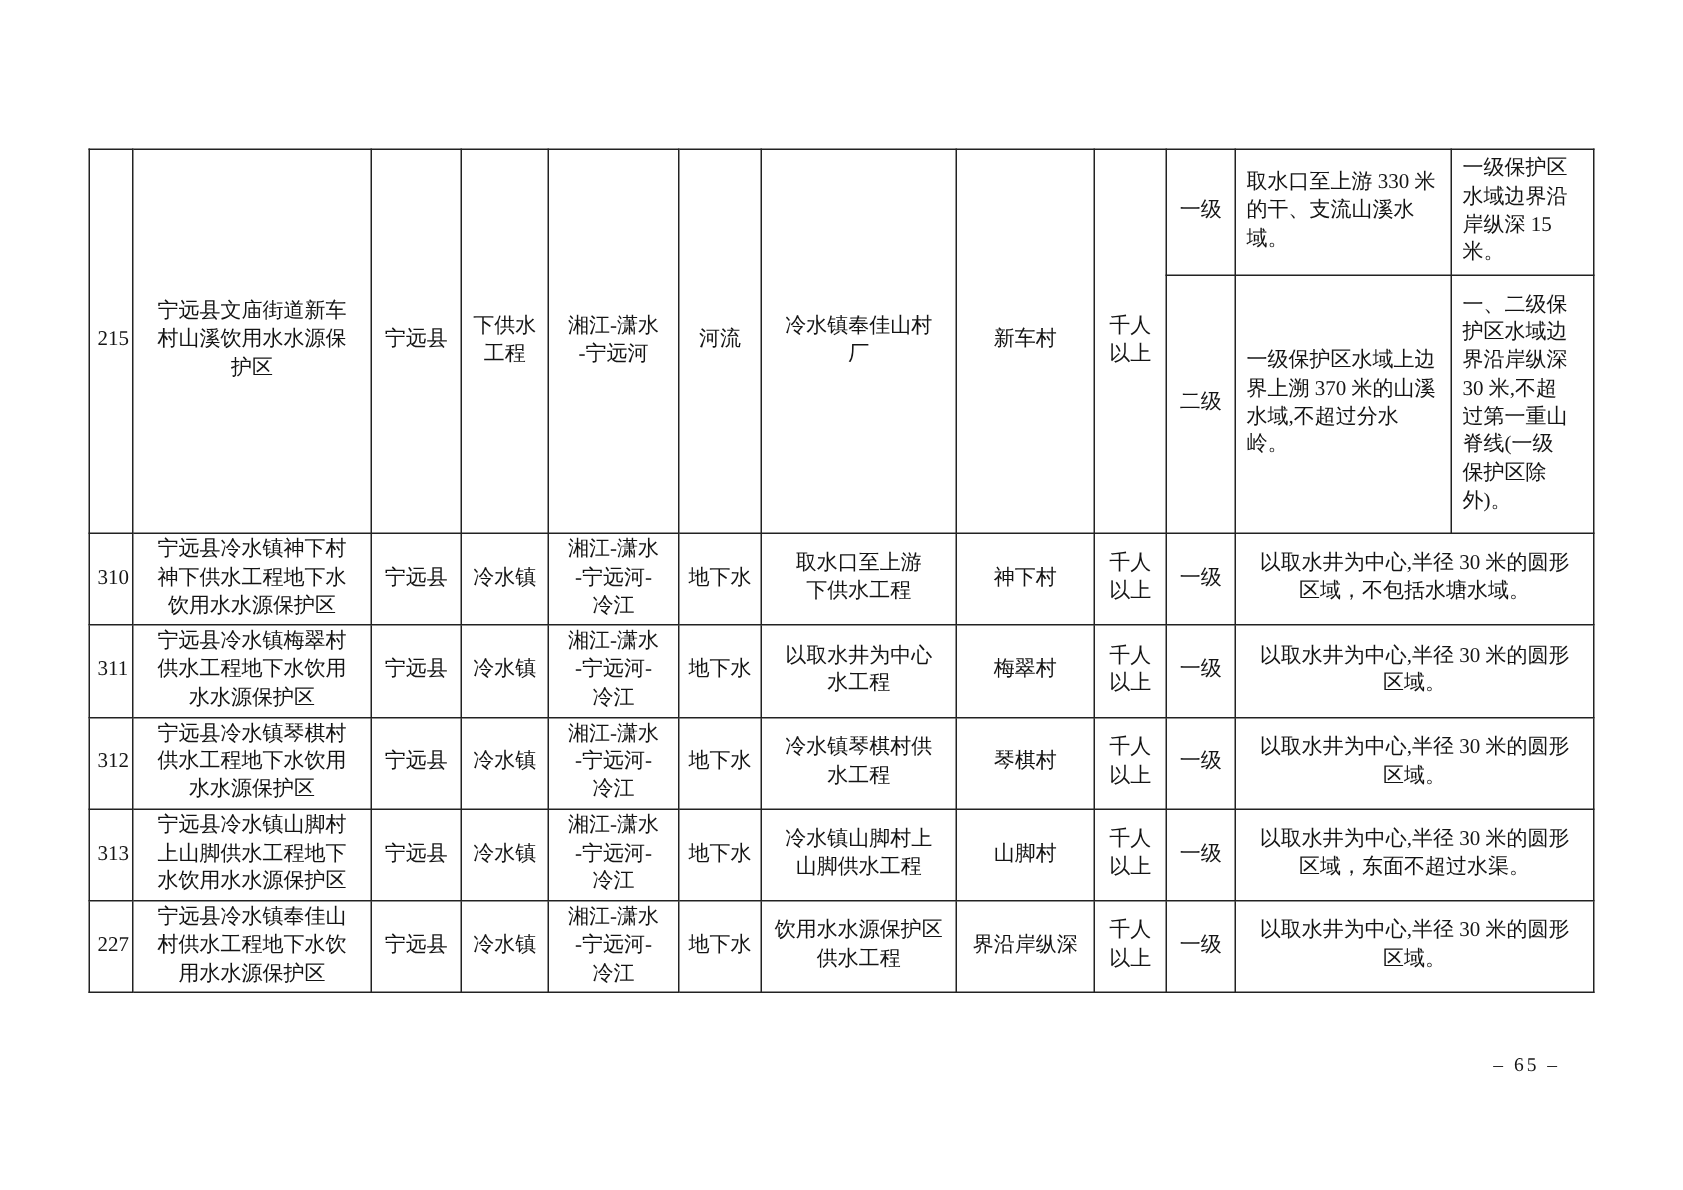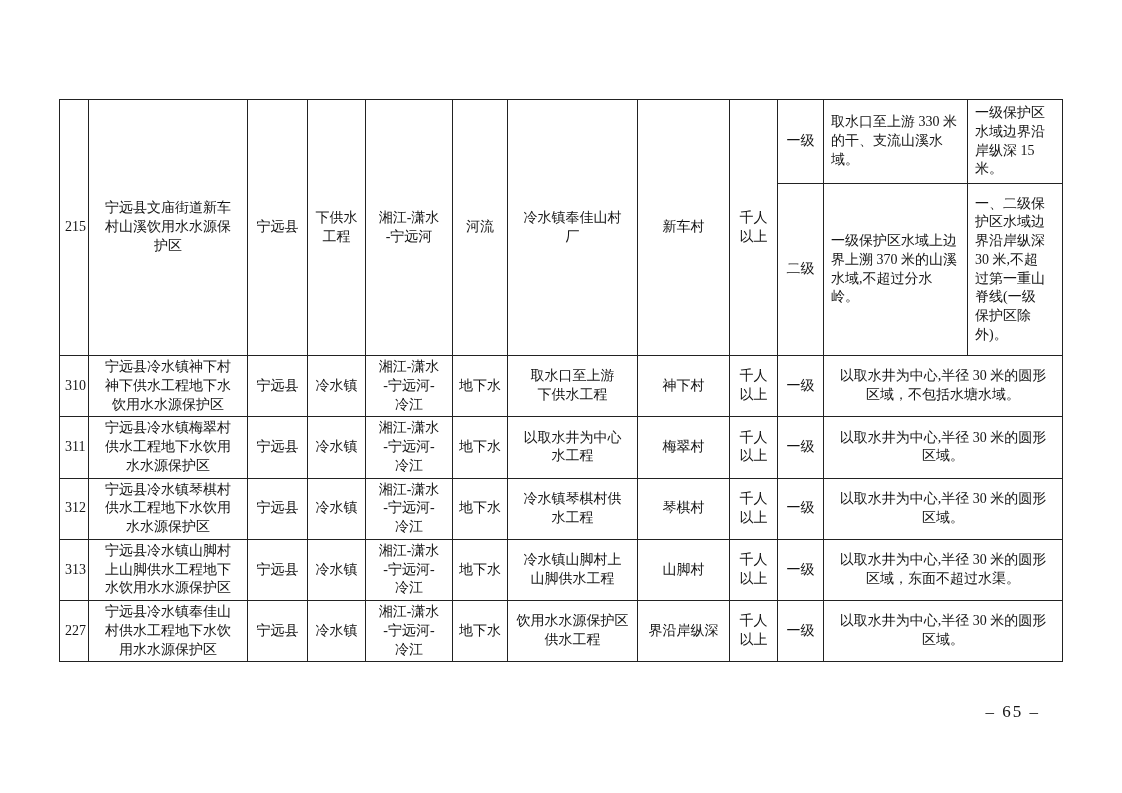--- a/index.html
+++ b/index.html
@@ -41,21 +41,21 @@
   tr.r-309b { height: 172px; }
   tr.r-310  { height: 56px; }
   tr.r-311  { height: 58px; }
   tr.r-312  { height: 58px; }
   tr.r-313  { height: 59px; }
   tr.r-314  { height: 58px; }
   .page-footer {
     position: absolute;
     top: 702px;
     right: 82px;
-    font-size: 17px;
+    font-size: 13px;
     letter-spacing: 2px;
     color: #141414;
     text-align: center;
   }
 </style>
 </head>
 <body>
 
 <table class="doc-table">
   <colgroup>

